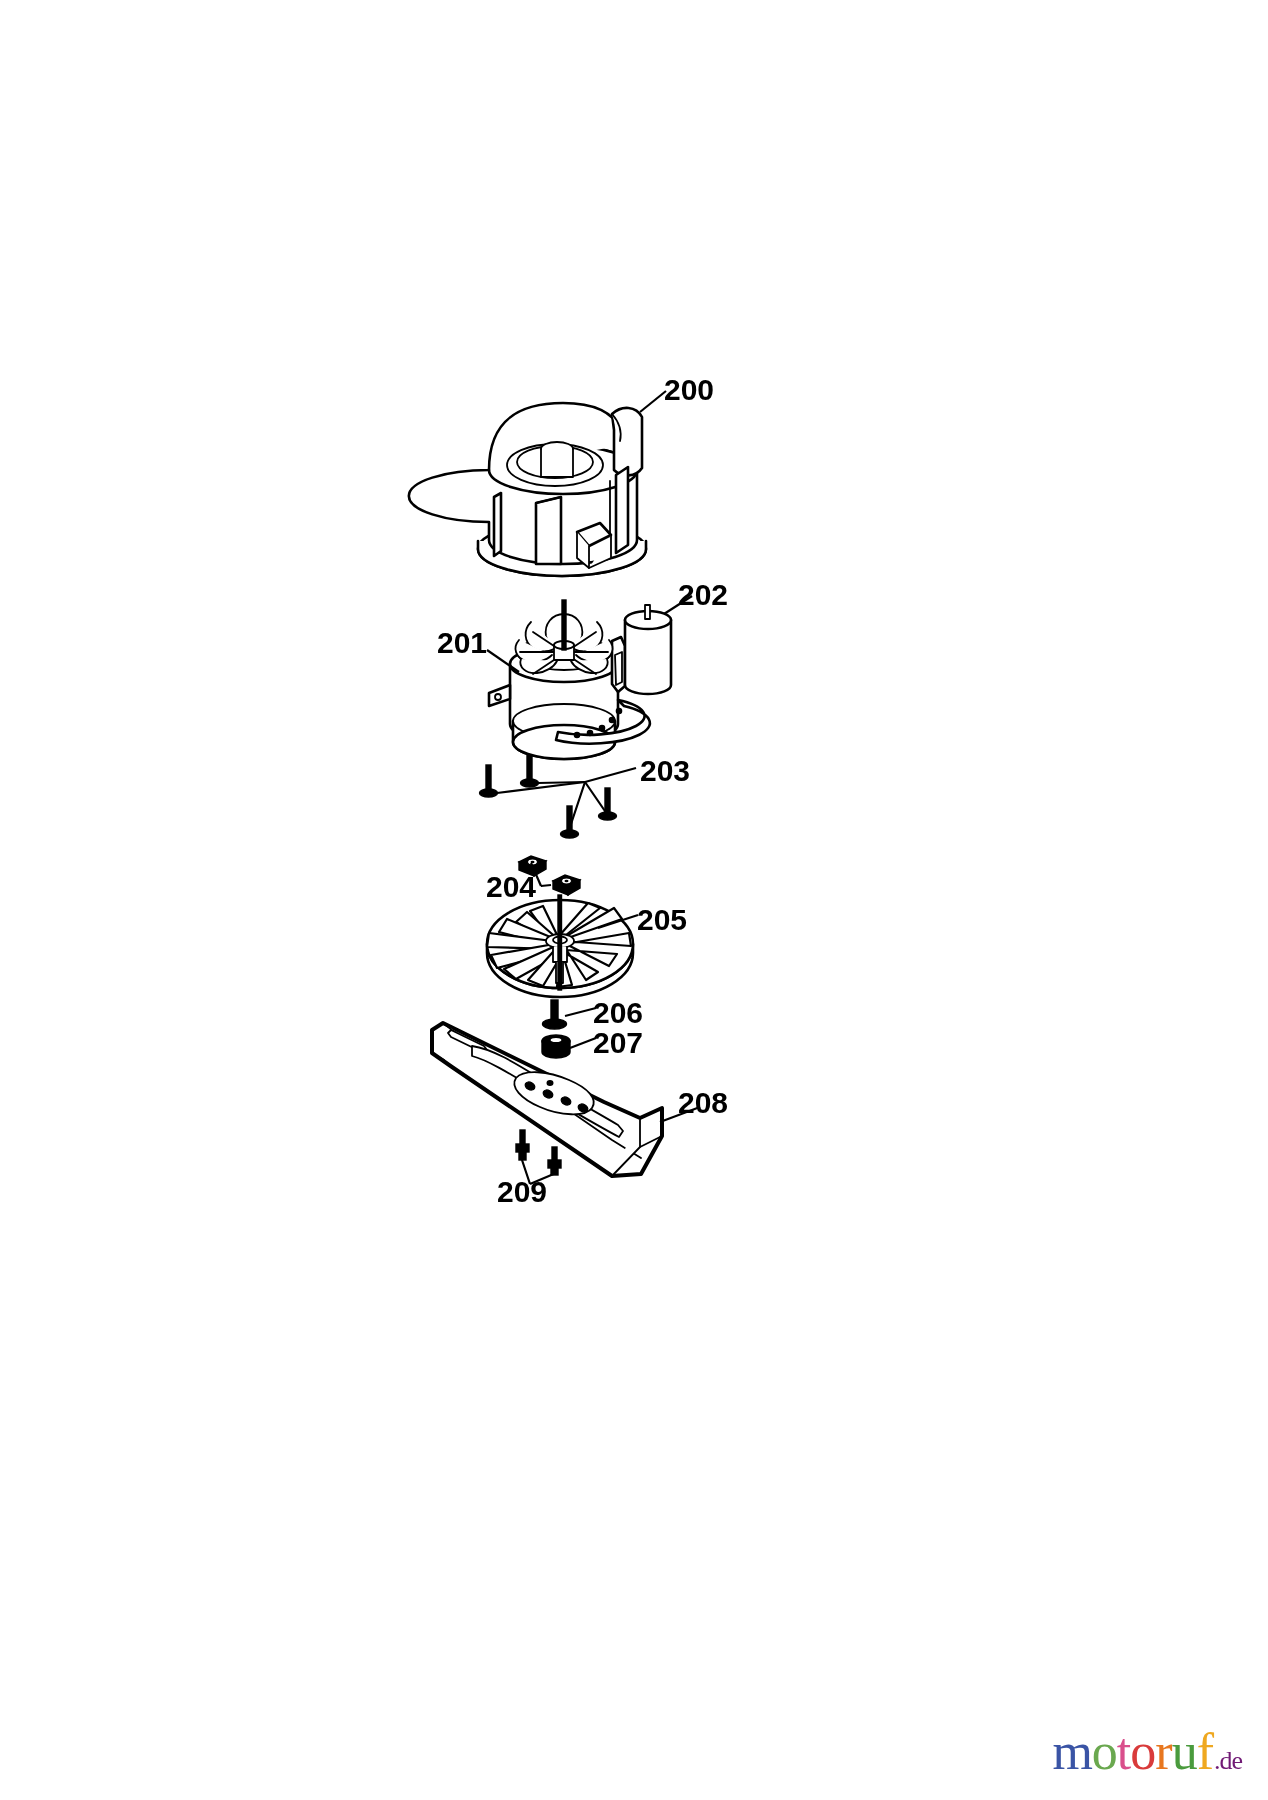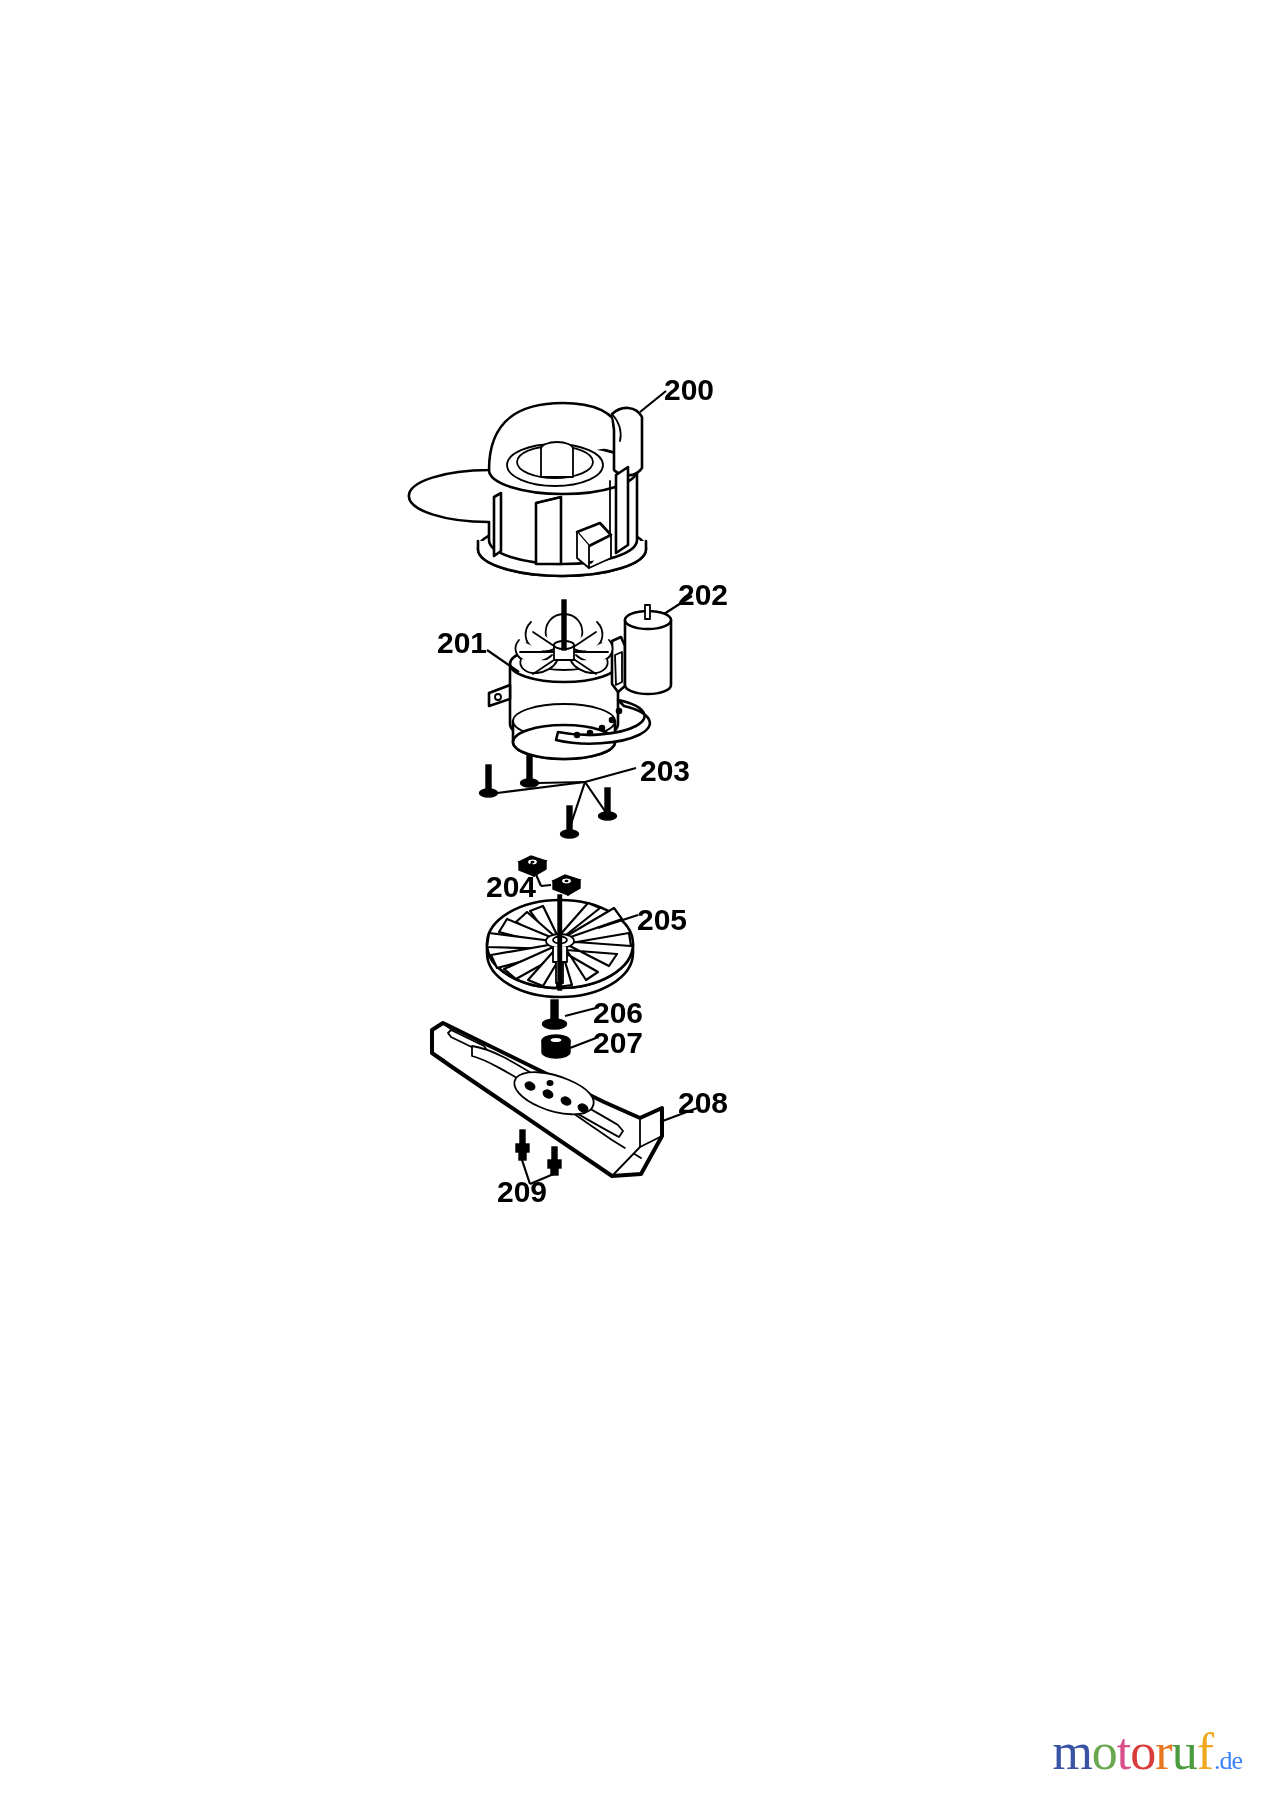--- a/index.html
+++ b/index.html
@@ -377,16 +377,16 @@
   </svg>
 
   <div id="watermark">
     <span class="wm-letter" style="color: rgb(58, 84, 165);">m</span>
     <span class="wm-letter" style="color: rgb(106, 168, 79);">o</span>
     <span class="wm-letter" style="color: rgb(217, 79, 140);">t</span>
     <span class="wm-letter" style="color: rgb(217, 59, 59);">o</span>
     <span class="wm-letter" style="color: rgb(232, 119, 31);">r</span>
     <span class="wm-letter" style="color: rgb(74, 155, 61);">u</span>
     <span class="wm-letter" style="color: rgb(239, 168, 32);">f</span>
-    <span class="wm-suffix" style="color: #3b82f6;">.de</span>
+    <span class="wm-suffix" style="color: #701a75;">.de</span>
   </div>
 
 </div>
 
 </body></html>

